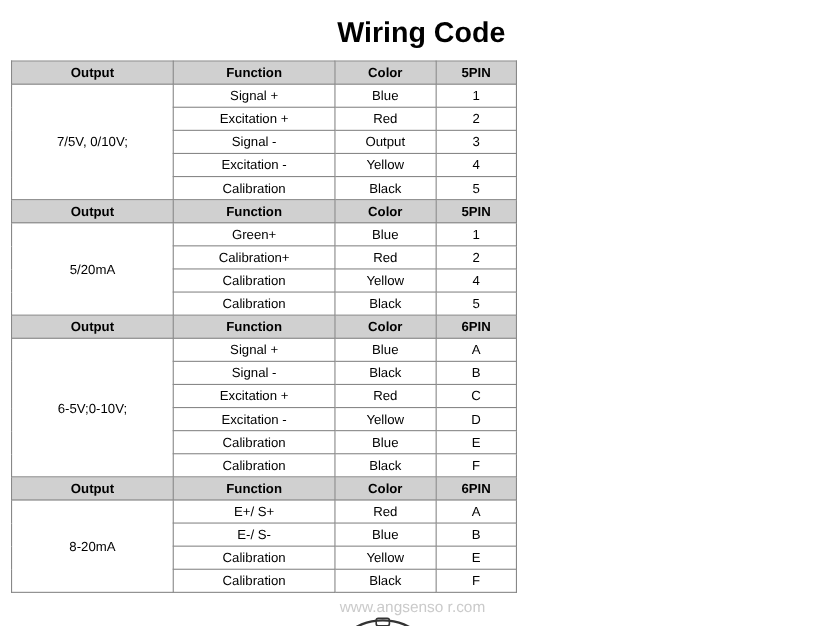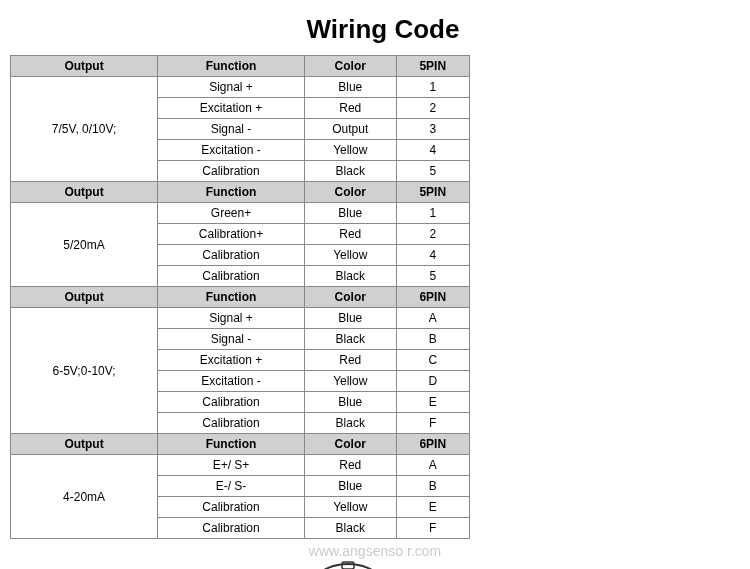--- a/index.html
+++ b/index.html
@@ -191,21 +191,21 @@
       </tr>
 
       <tr class="output-label">
         <td style="font-weight:bold;background:#d0d0d0;"><b>Output</b></td>
         <td style="font-weight:bold;background:#d0d0d0;"><b>Function</b></td>
         <td style="font-weight:bold;background:#d0d0d0;"><b>Color</b></td>
         <td style="font-weight:bold;background:#d0d0d0;"><b>6PIN</b></td>
       </tr>
 
       <tr>
-        <td rowspan="4">4-20mA</td>
+        <td rowspan="4">8-20mA</td>
         <td>E+/ S+</td>
         <td>Red</td>
         <td>A</td>
       </tr>
       <tr>
         <td>E-/ S-</td>
         <td>Blue</td>
         <td>B</td>
       </tr>
       <tr>

